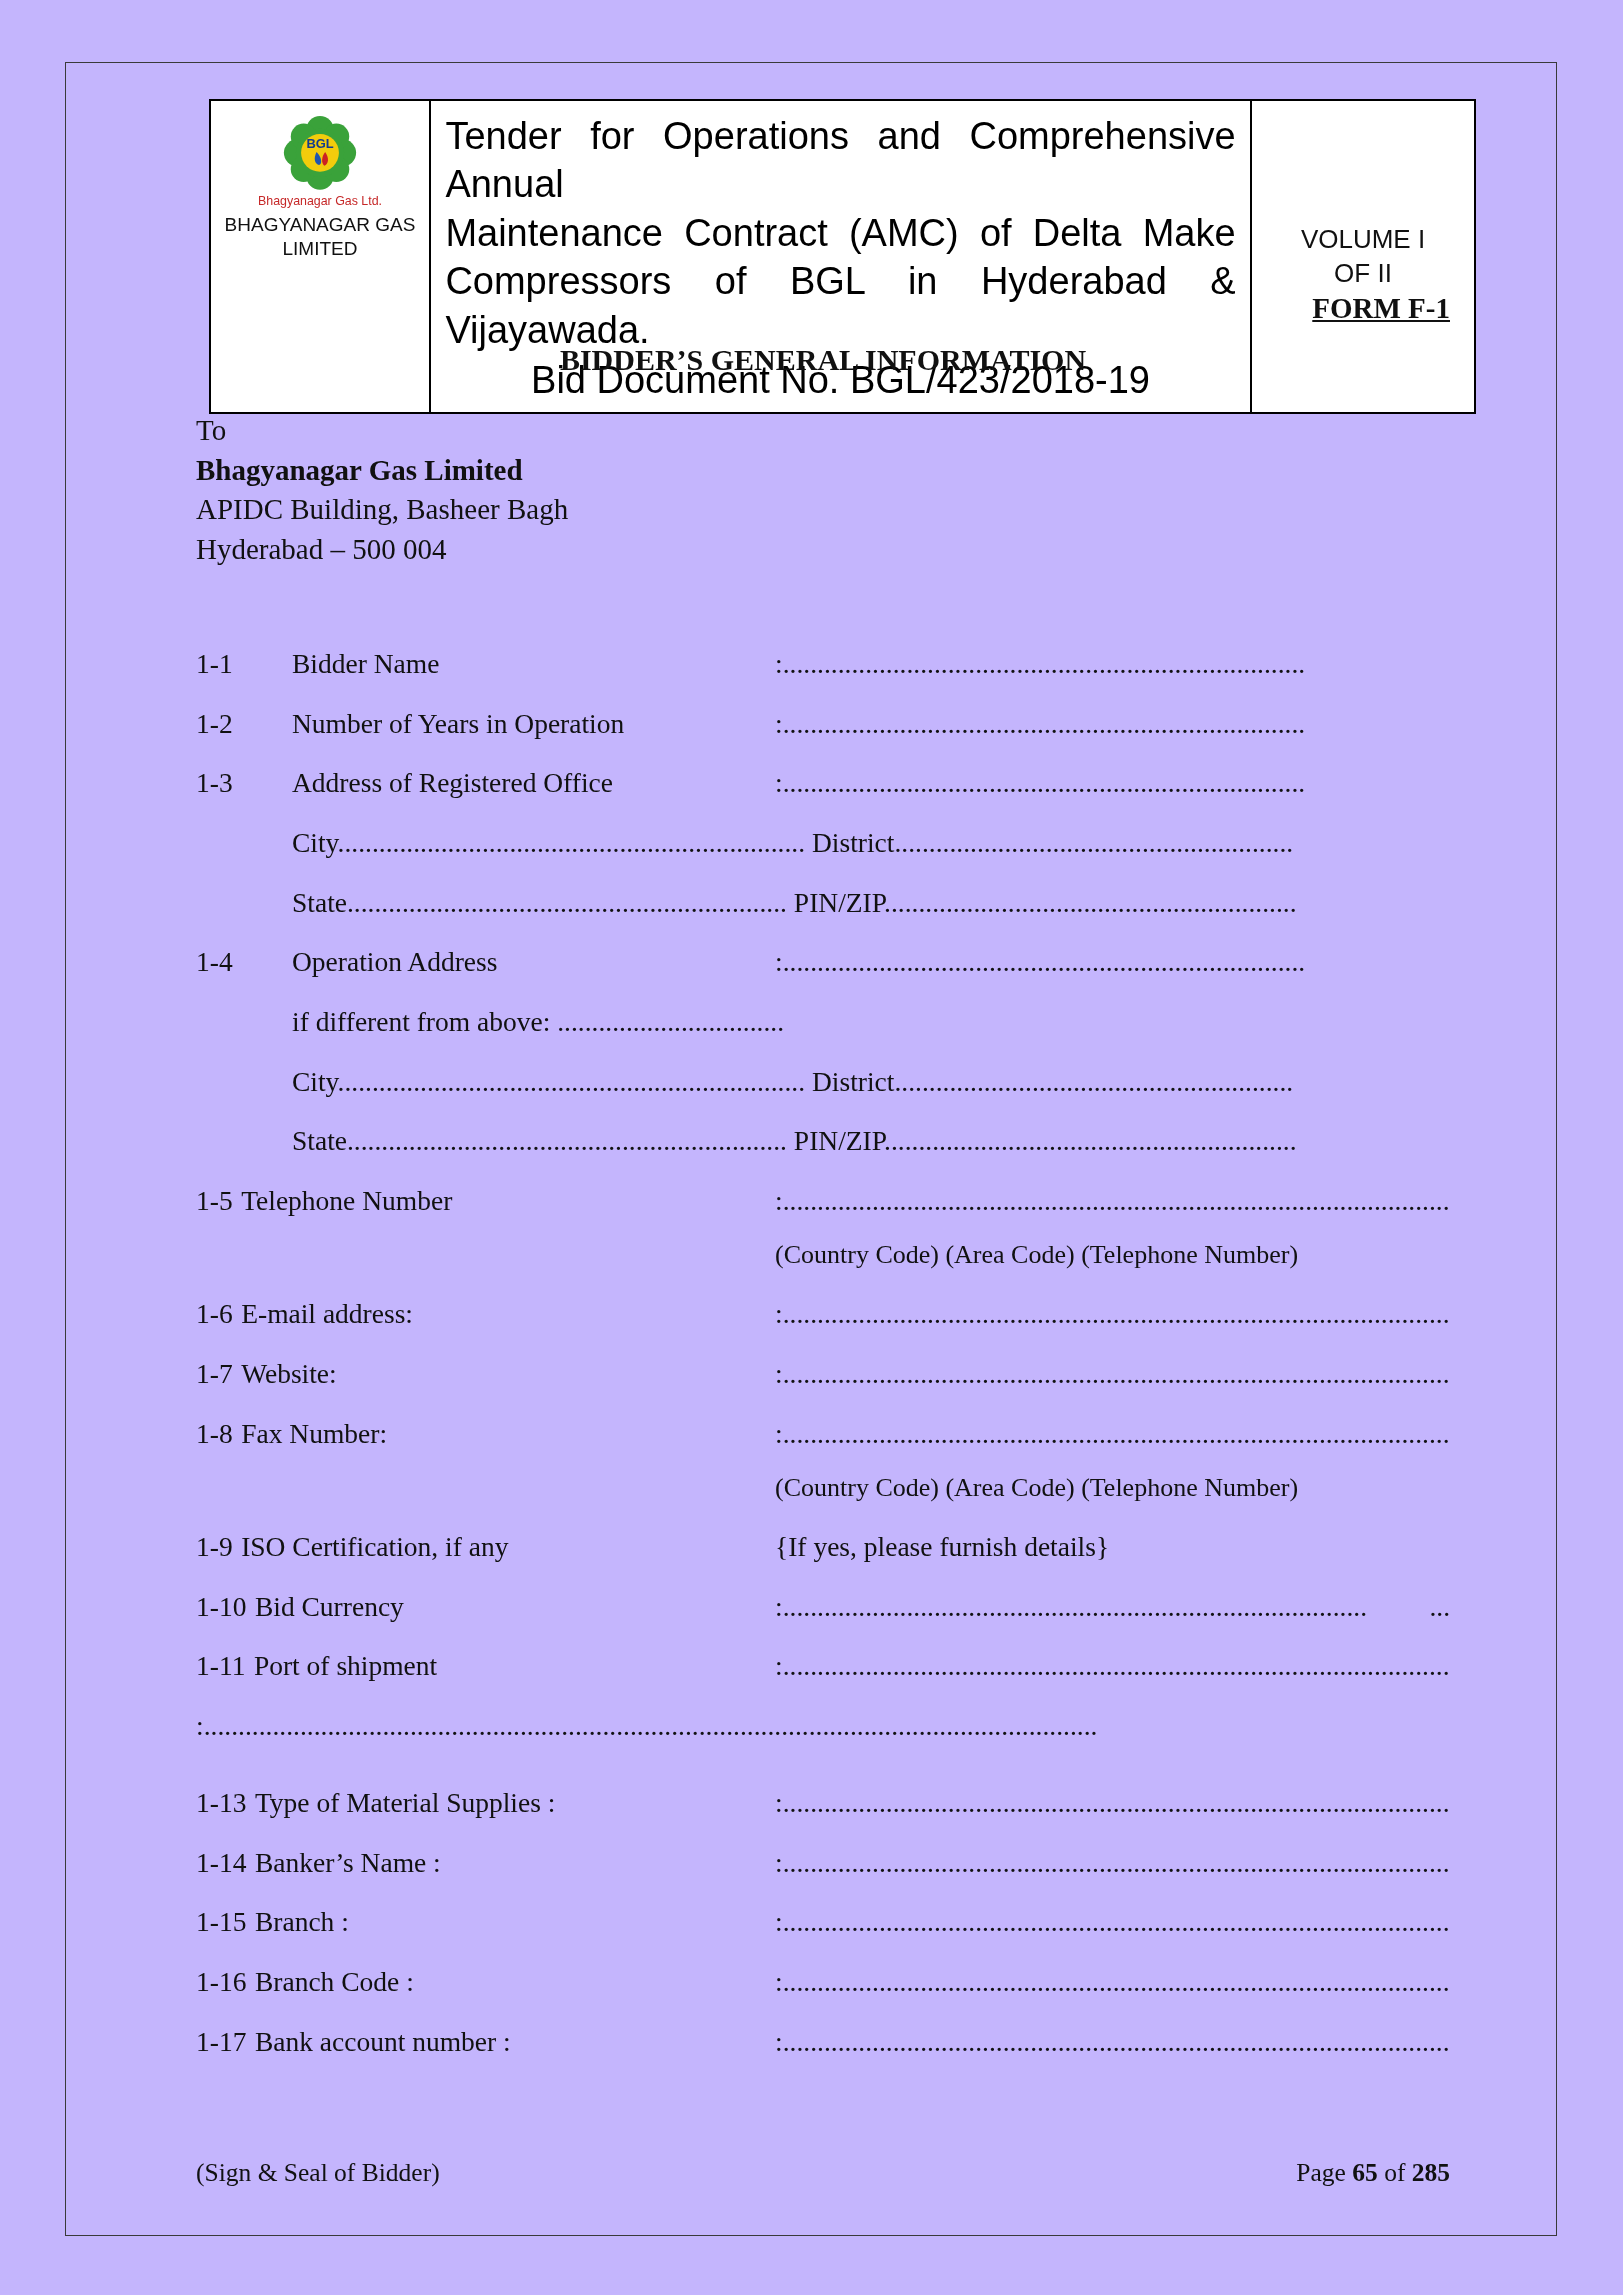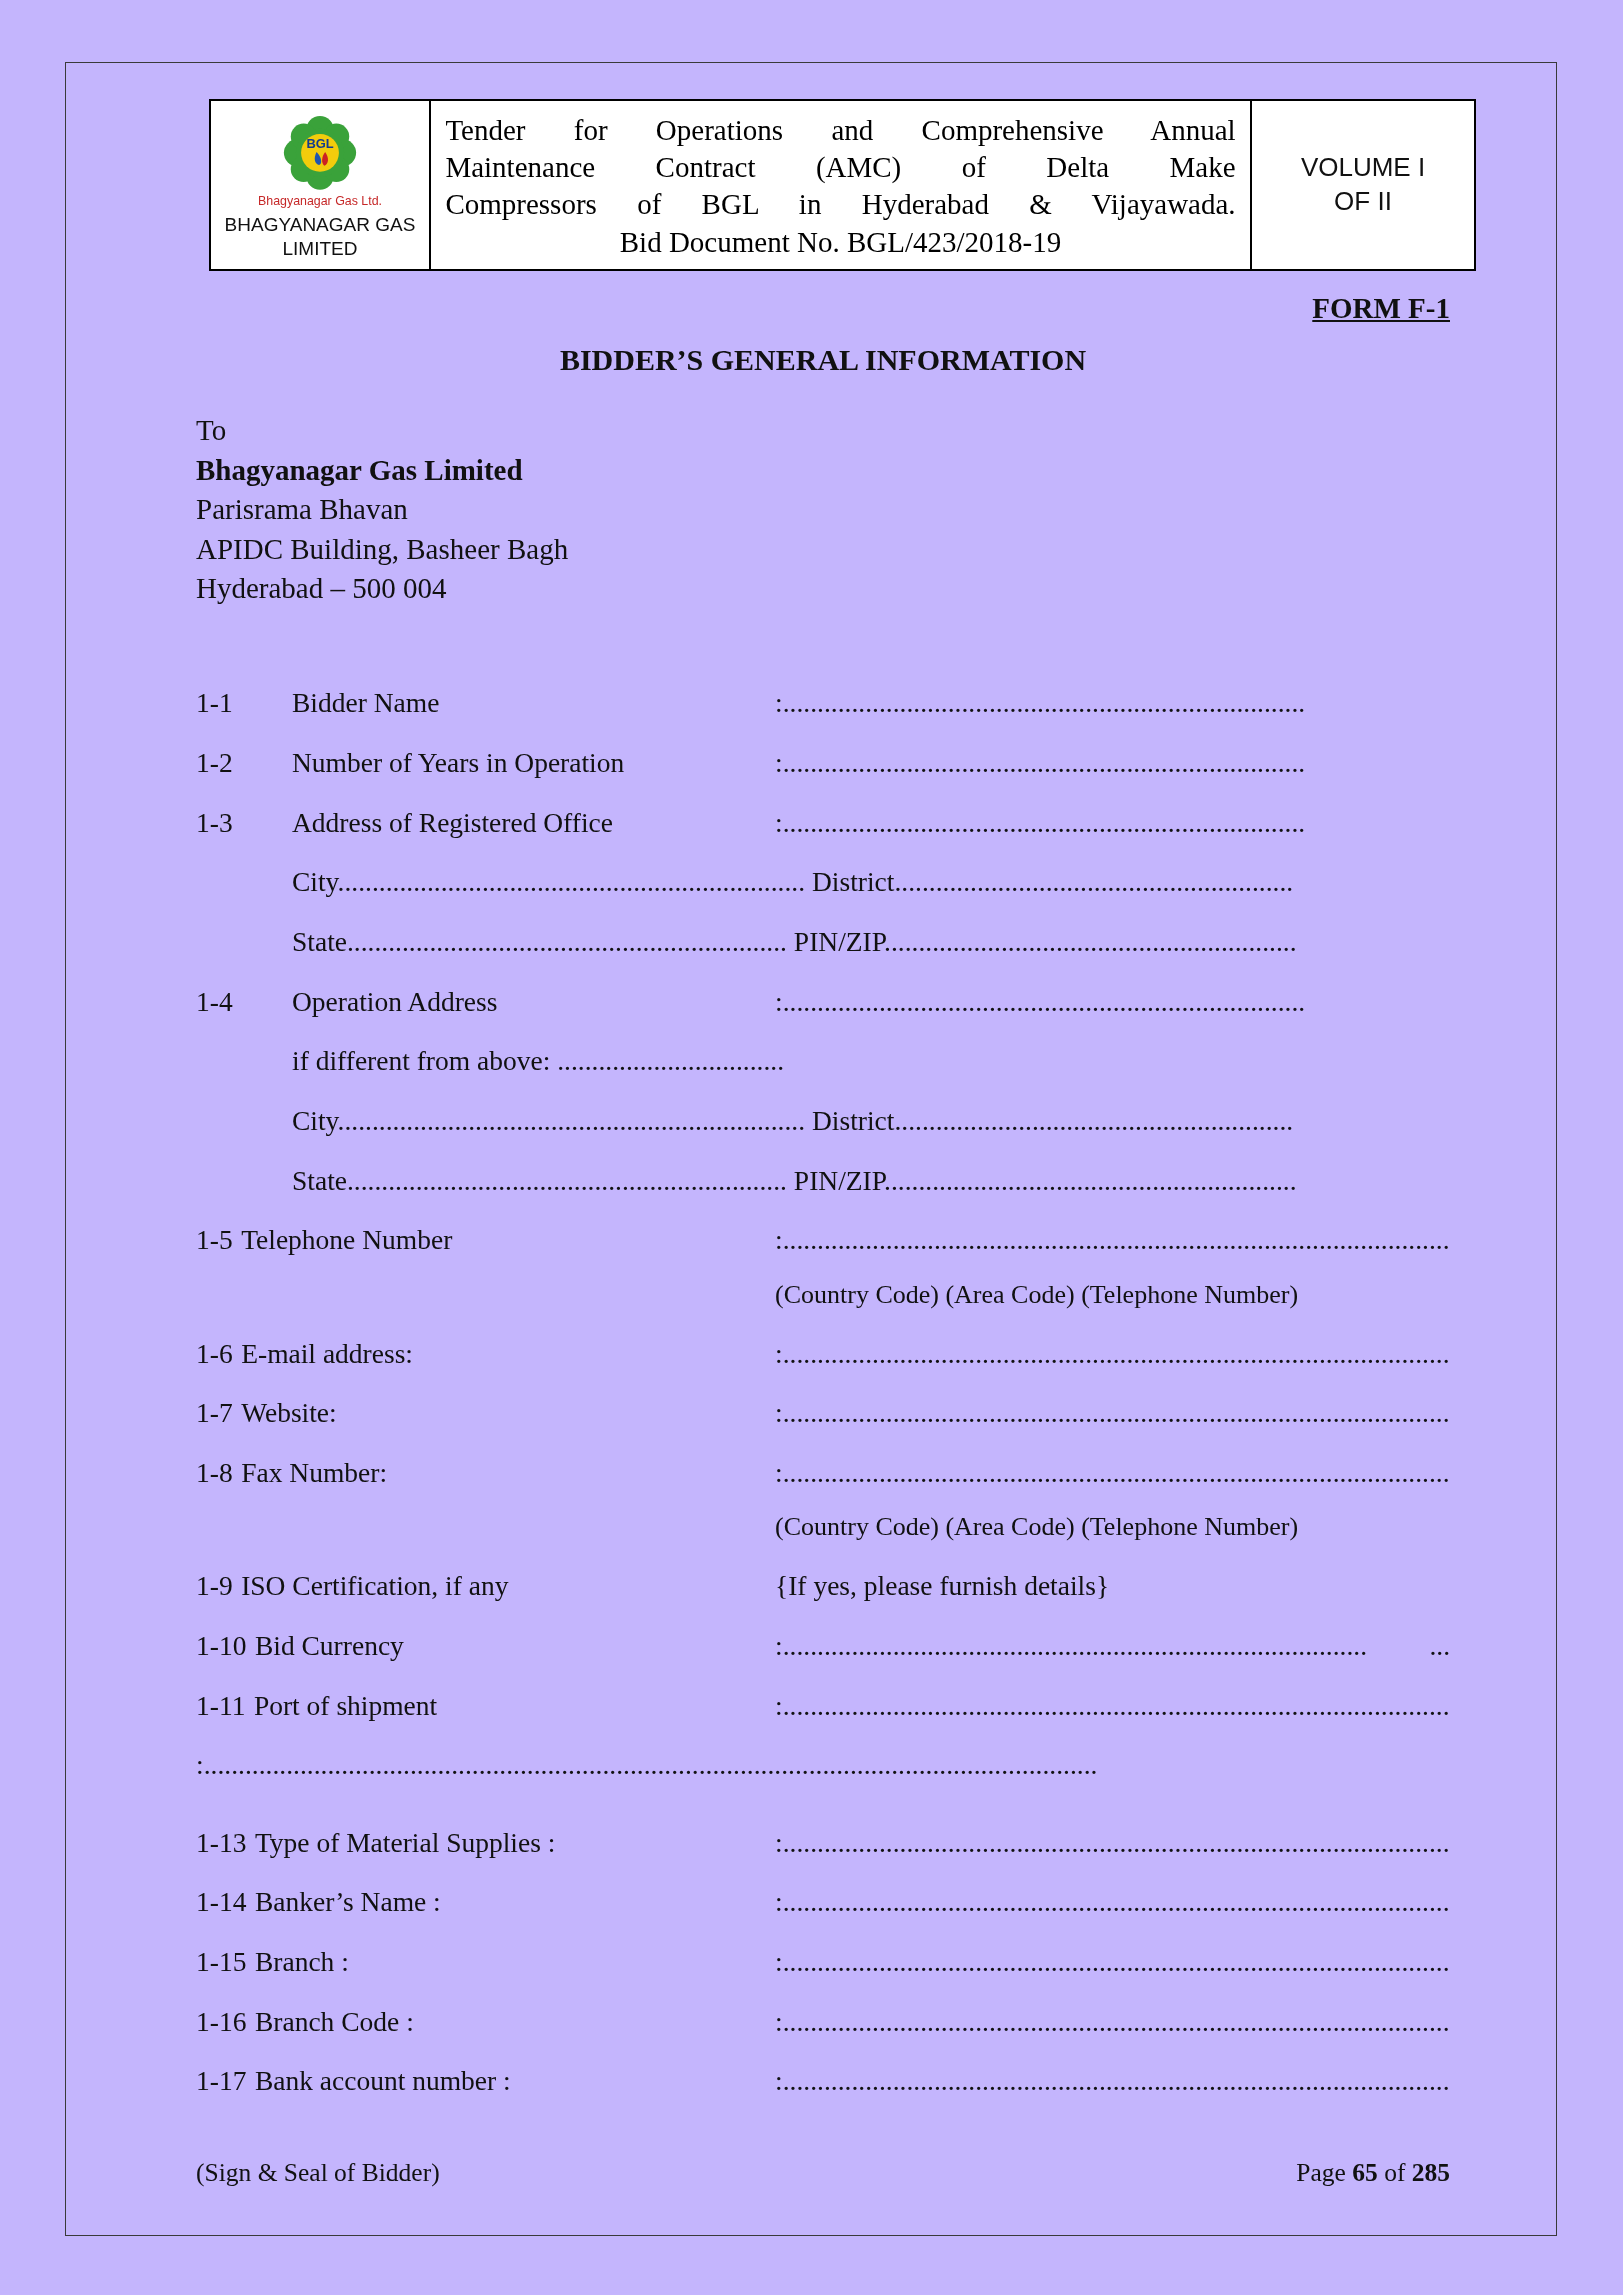--- a/index.html
+++ b/index.html
@@ -34,22 +34,22 @@
     width: 220px; flex: none;
     padding: 7.9px 5.2px 6.5px;
     text-align: center;
     font-family: "Liberation Sans", "DejaVu Sans", sans-serif;
   }
   .logo-sub { font-size: 12.4px; color: #c62828; margin-top: -2.6px; }
   .logo-name { font-size: 19px; color: #111; line-height: 1.22; margin-top: 5.2px; }
   .cell-title {
     flex: 1;
     padding: 10.5px 14.4px 7.9px;
-    font-family: Liberation Serif, serif;
-    font-size: 29px;
+    font-family: Liberation Sans, sans-serif;
+    font-size: 38px;
     line-height: 1.28;
     color: #000;
   }
   .jline { text-align: justify; text-align-last: justify; }
   .bidline { text-align: center; margin-top: 1.3px; }
   .cell-vol {
     width: 222px; flex: none;
     display: flex; flex-direction: column;
     justify-content: center; align-items: center;
     font-family: "Liberation Sans", "DejaVu Sans", sans-serif;
@@ -166,21 +166,20 @@
       </div>
     </div>
 
     <div class="body-content">
       <div class="form-no">FORM F-1</div>
       <div class="doc-title">BIDDER’S GENERAL INFORMATION</div>
 
       <div class="addr">
         <div>To</div>
         <div class="b">Bhagyanagar Gas Limited</div>
-        <div>Parisrama Bhavan</div>
         <div>APIDC Building, Basheer Bagh</div>
         <div>Hyderabad – 500 004</div>
       </div>
 
       <div class="row">
         <div class="labelcell">
           <span class="num">1-1</span>
           <span class="lbl">Bidder Name</span>
         </div>
         <span class="dots short">:..................................................................................................................................</span>

